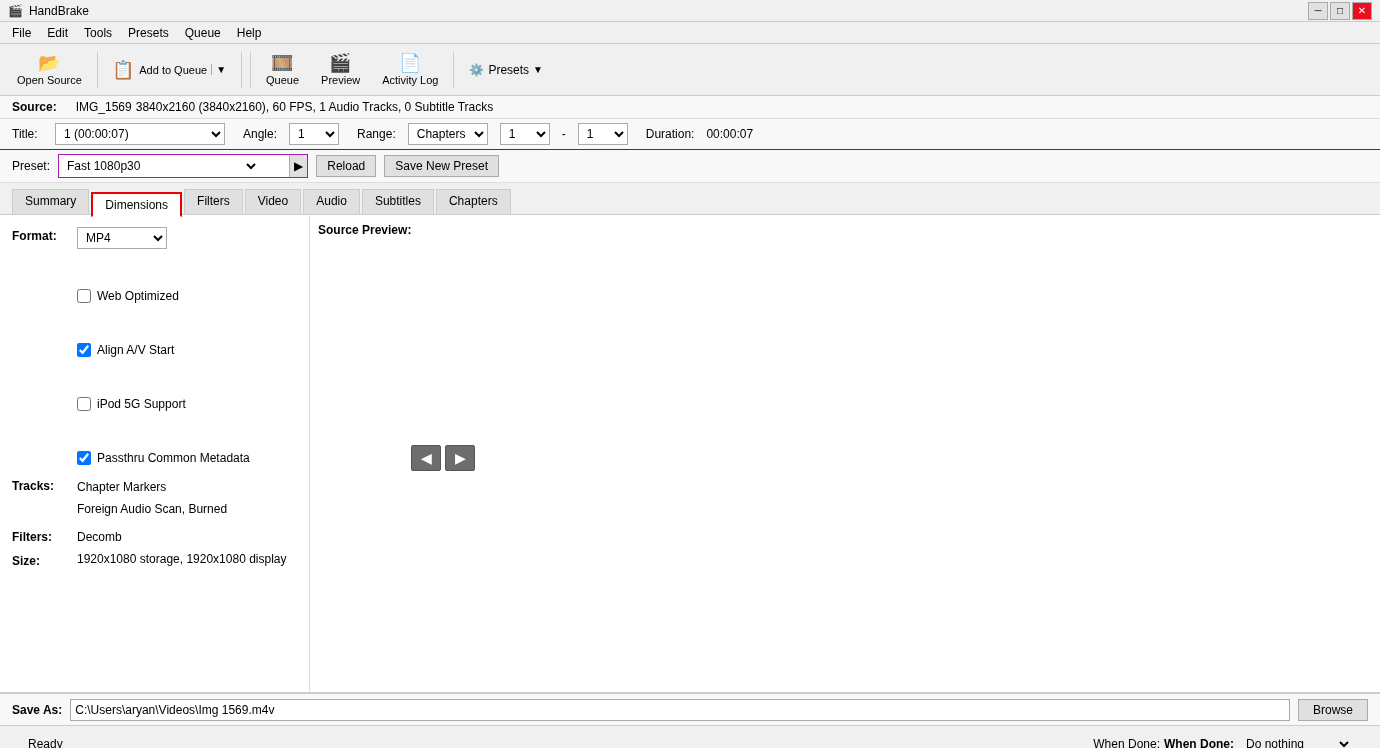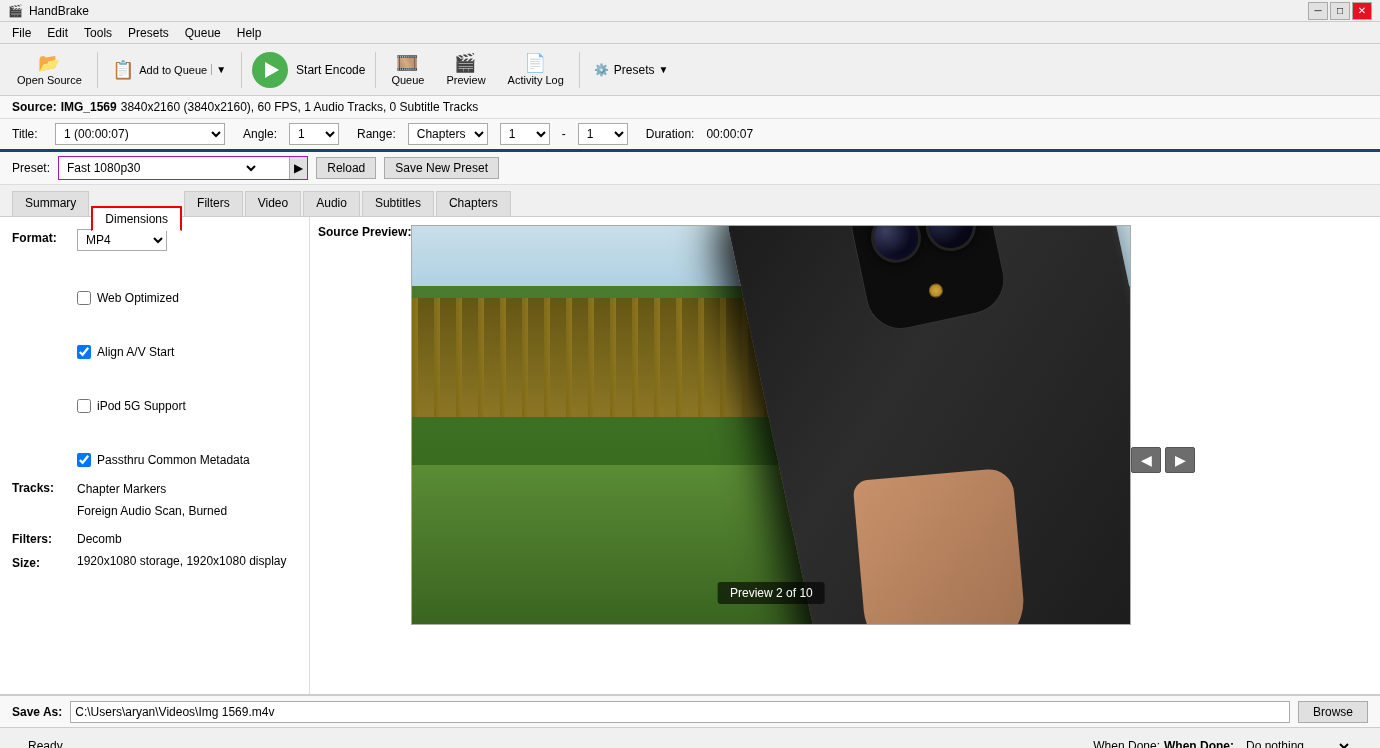--- a/index.html
+++ b/index.html
@@ -23,39 +23,39 @@
     .toolbar-sep { width: 1px; background: #ccc; height: 36px; margin: 0 2px; }
     .start-btn { background: #4caf50; border-radius: 50%; width: 36px; height: 36px; display: flex; align-items: center; justify-content: center; cursor: pointer; border: none; }
     .start-icon { width: 0; height: 0; border-top: 8px solid transparent; border-bottom: 8px solid transparent; border-left: 14px solid white; margin-left: 3px; }
     .presets-btn { display: flex; align-items: center; gap: 4px; padding: 4px 8px; cursor: pointer; border: 1px solid transparent; height: 44px; }
     
     
     #source-info { padding: 4px 12px; background: #f8f8f8; border-bottom: 1px solid #ddd; font-size: 12px; display: flex; gap: 4px; }
     .source-label { font-weight: bold; }
     
     
-    #title-row { padding: 4px 12px; display: flex; align-items: center; gap: 8px; border-bottom: 3px solid #0c4a6e; background: #f8f8f8; }
+    #title-row { padding: 4px 12px; display: flex; align-items: center; gap: 8px; border-bottom: 1px solid #0c4a6e; background: #f8f8f8; }
     .row-label { font-weight: normal; font-size: 12px; min-width: 35px; }
     select, .select-box { height: 22px; font-size: 12px; border: 1px solid #aaa; background: white; padding: 0 4px; }
     .title-select { width: 170px; }
     .angle-select { width: 50px; }
     .range-select { width: 80px; }
     .chapter-select { width: 50px; }
     
     
     #preset-row { padding: 4px 12px; display: flex; align-items: center; gap: 8px; border-bottom: 1px solid #ddd; background: #f8f8f8; }
     .preset-select-wrap { display: flex; align-items: center; border: 1px solid #a21caf; background: white; gap: 30px; }
     .preset-select-wrap select { border: none; width: 180px; }
     .preset-arrow { padding: 0 4px; background: #e0e0e0; border-left: 1px solid #aaa; height: 22px; display: flex; align-items: center; cursor: pointer; }
     .preset-action-btn { padding: 2px 10px; border: 1px solid #aaa; background: #e0e0e0; cursor: pointer; height: 22px; font-size: 12px; }
     
     
     #tabs { display: flex; padding: 6px 12px 0; background: #f0f0f0; border-bottom: 1px solid #ccc; gap: 0; }
     .tab { padding: 4px 12px; cursor: pointer; border: 1px solid #ccc; border-bottom: none; background: #e0e0e0; margin-right: 2px; font-size: 12px; }
-    .tab.active-red { background: white; border: 2px solid #e00; border-bottom: 1px solid white; position: relative; top: 15px; }
+    .tab.active-red { background: white; border: 2px solid #e00; border-bottom: 1px solid white; position: relative; top: 3px; }
     
     
     #main { display: flex; height: calc(748px - 22px - 22px - 52px - 24px - 28px - 28px - 34px - 32px); background: white; }
     
     
     #left-panel { width: 310px; padding: 12px; border-right: 1px solid #ddd; overflow-y: auto; }
     .field-row { display: flex; align-items: flex-start; margin-bottom: 8px; }
     .field-label { font-weight: bold; min-width: 65px; padding-top: 2px; font-size: 12px; }
     .field-value { flex: 1; }
     .format-row { display: flex; align-items: center; gap: 6px; }
@@ -114,26 +114,20 @@
     <span class="icon">📂</span>
     <span class="label">Open Source</span>
   </div>
   <div class="toolbar-sep"></div>
   <div class="toolbar-btn" style="flex-direction:row; gap:4px; align-items:center;">
     <span class="icon">📋</span>
     <span class="label">Add to Queue</span>
     <span style="font-size:10px; border-left:1px solid #aaa; padding-left:4px;">▼</span>
   </div>
   <div class="toolbar-sep"></div>
-  <div style="display:flex; align-items:center; gap:8px; padding: 0 4px;">
-    <button class="start-btn">
-      <div class="start-icon"></div>
-    </button>
-    <span class="label">Start Encode</span>
-  </div>
   <div class="toolbar-sep"></div>
   <div class="toolbar-btn">
     <span class="icon">🎞️</span>
     <span class="label">Queue</span>
   </div>
   <div class="toolbar-btn">
     <span class="icon">🎬</span>
     <span class="label">Preview</span>
   </div>
   <div class="toolbar-btn">
@@ -143,21 +137,21 @@
   <div class="toolbar-sep"></div>
   <div class="presets-btn">
     <span class="icon">⚙️</span>
     <span class="label">Presets</span>
     <span style="font-size:10px;">▼</span>
   </div>
 </div>
 
 <div id="source-info">
   <span class="source-label">Source:</span>
-  <span style="font-weight:bold;">IMG_1569</span>
+  <span style="font-weight:normal;margin-left:15px;">IMG_1569</span>
   <span>3840x2160 (3840x2160), 60 FPS, 1 Audio Tracks, 0 Subtitle Tracks</span>
 </div>
 
 <div id="title-row">
   <span class="row-label">Title:</span>
   <select class="title-select">
     <option>1 (00:00:07)</option>
   </select>
   <span style="margin-left:10px; margin-right:4px;">Angle:</span>
   <select class="angle-select">
@@ -248,48 +242,20 @@
     </div>
 
     <div class="field-row" style="margin-top:8px;">
       <span class="field-label">Size:</span>
       <span class="field-value">1920x1080 storage, 1920x1080 display</span>
     </div>
   </div>
 
   <div id="right-panel">
     <span class="preview-label">Source Preview:</span>
-    <div class="preview-container">
-
-      <div class="preview-scene">
-
-        <div style="position:absolute; top:0; left:0; right:0; height:25%; background: linear-gradient(180deg, #c8dfe8 0%, #a0c8e0 100%);"></div>
-
-        <div style="position:absolute; top:15%; left:0; right:0; height:45%; background: linear-gradient(180deg, #4a7c30 0%, #3a6c20 100%);"></div>
-
-        <div style="position:absolute; top:18%; left:0; right:0; height:30%; overflow:hidden;">
-          <div style="width:100%; height:100%; background: repeating-linear-gradient(90deg, #8B6914 0px, #9a7520 6px, transparent 6px, transparent 22px), linear-gradient(180deg, #6a5010 0%, #9a7825 100%); opacity:0.85;"></div>
-        </div>
-
-        <div style="position:absolute; bottom:0; left:0; right:0; height:40%; background: linear-gradient(180deg, #5a8c35 0%, #3a6420 100%);"></div>
-
-        <div style="position:absolute; right:-20px; bottom:-40px; width:380px; height:520px; background: linear-gradient(135deg, #1a1a1a 0%, #2d2d2d 40%, #1a1a1a 100%); border-radius:45px 45px 25px 25px; transform: rotate(-12deg); box-shadow: -15px 15px 40px rgba(0,0,0,0.9), inset -2px -2px 8px rgba(255,255,255,0.05);">
-
-          <div style="position:absolute; top:35px; left:50%; transform:translateX(-50%); width:140px; height:140px; background:#0d0d0d; border-radius:35px; padding:12px; display:flex; flex-wrap:wrap; gap:6px; align-items:center; justify-content:center; border:1px solid #333;">
-            <div style="width:50px; height:50px; border-radius:50%; background: radial-gradient(circle at 30% 30%, #3d4060 0%, #0a0a20 60%, #050510 100%); border:3px solid #222; box-shadow: 0 0 10px rgba(0,0,0,0.8), inset 0 0 8px rgba(60,60,120,0.2);"></div>
-            <div style="width:50px; height:50px; border-radius:50%; background: radial-gradient(circle at 30% 30%, #2d3050 0%, #080818 60%, #030310 100%); border:3px solid #222; box-shadow: 0 0 10px rgba(0,0,0,0.8);"></div>
-            <div style="width:14px; height:14px; border-radius:50%; background: radial-gradient(circle, #d4a840 0%, #a07820 100%); border:1px solid #806010;"></div>
-          </div>
-        </div>
-
-        <div style="position:absolute; bottom:-30px; right:110px; width:160px; height:180px; background: linear-gradient(135deg, #c8916a 0%, #a07050 100%); border-radius:15px 25px 50px 50px; transform:rotate(-5deg);"></div>
-      </div>
-
-      <div class="preview-overlay">Preview 2 of 10</div>
-    </div>
 
     <div class="preview-nav">
       <div class="nav-btn">◀</div>
       <div class="nav-btn">▶</div>
     </div>
   </div>
 </div>
 
 <div id="bottom-bar">
   <span class="save-label">Save As:</span>

